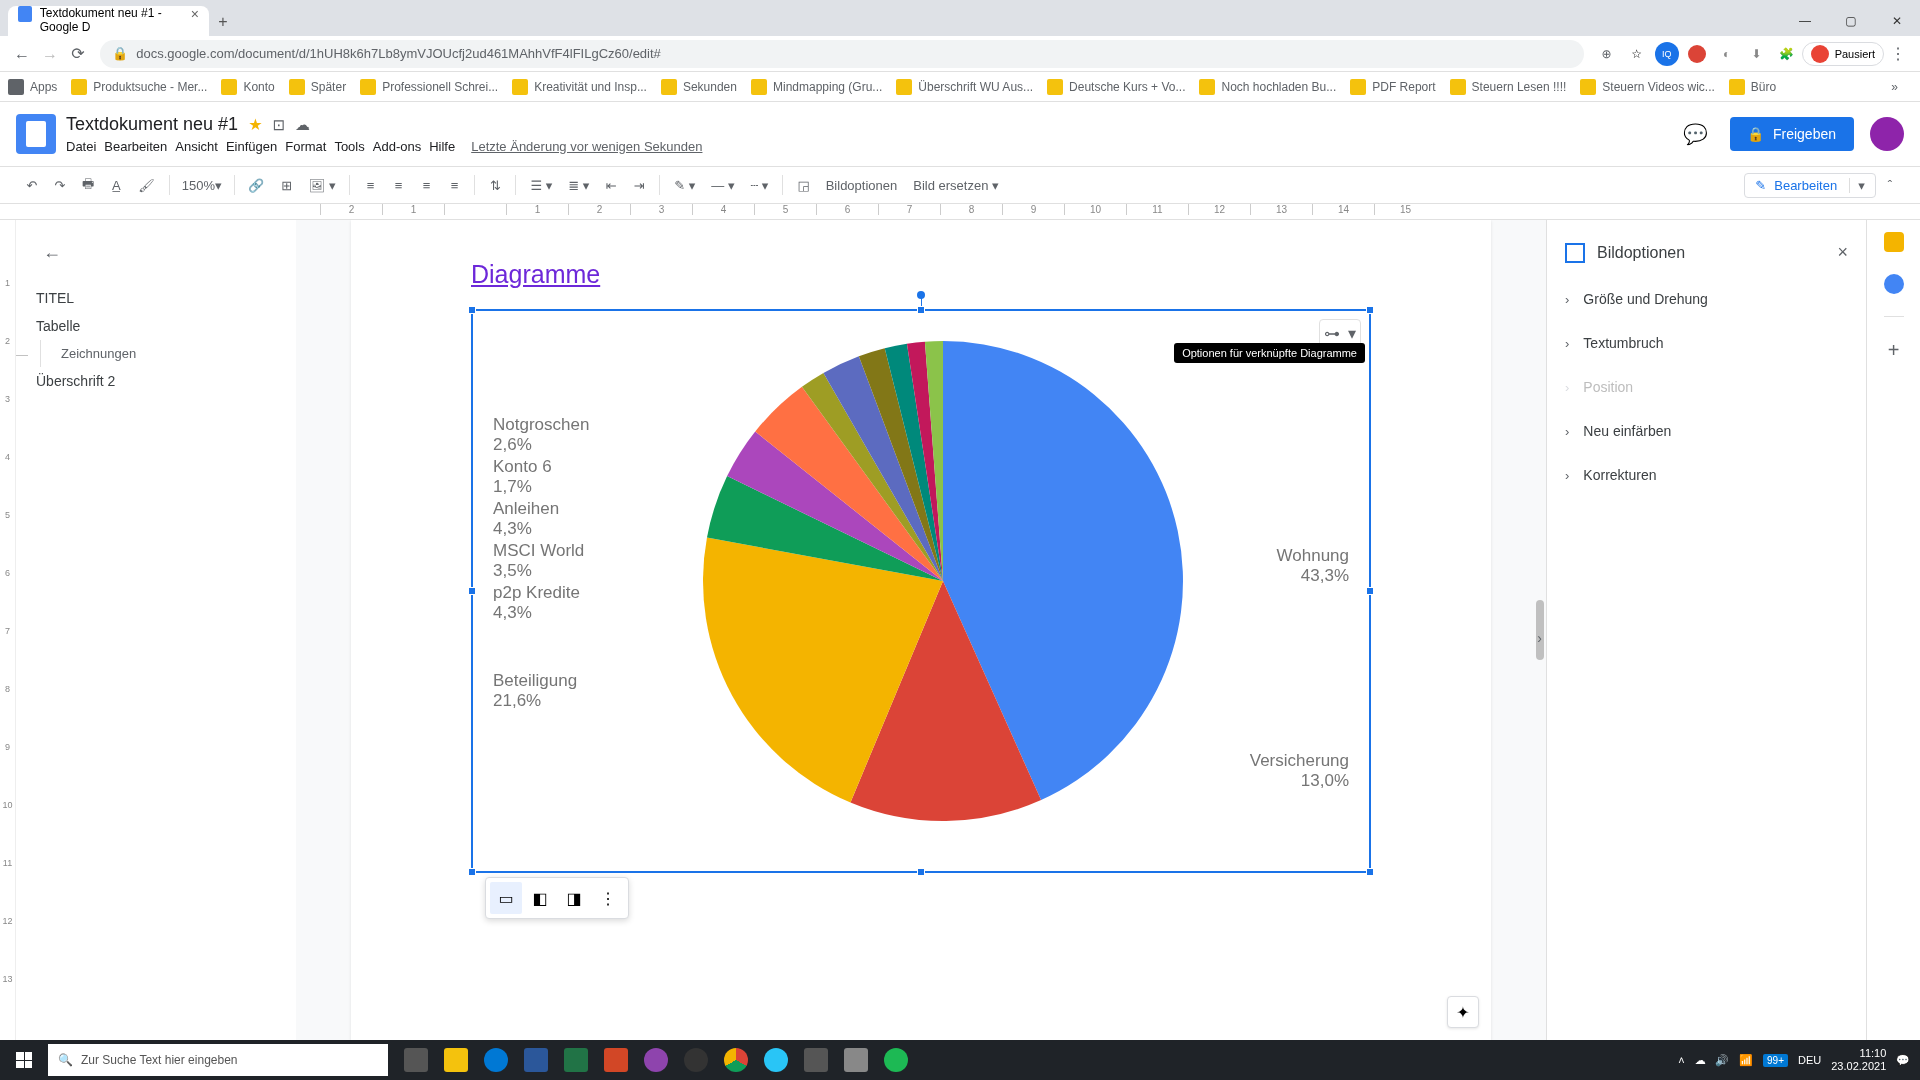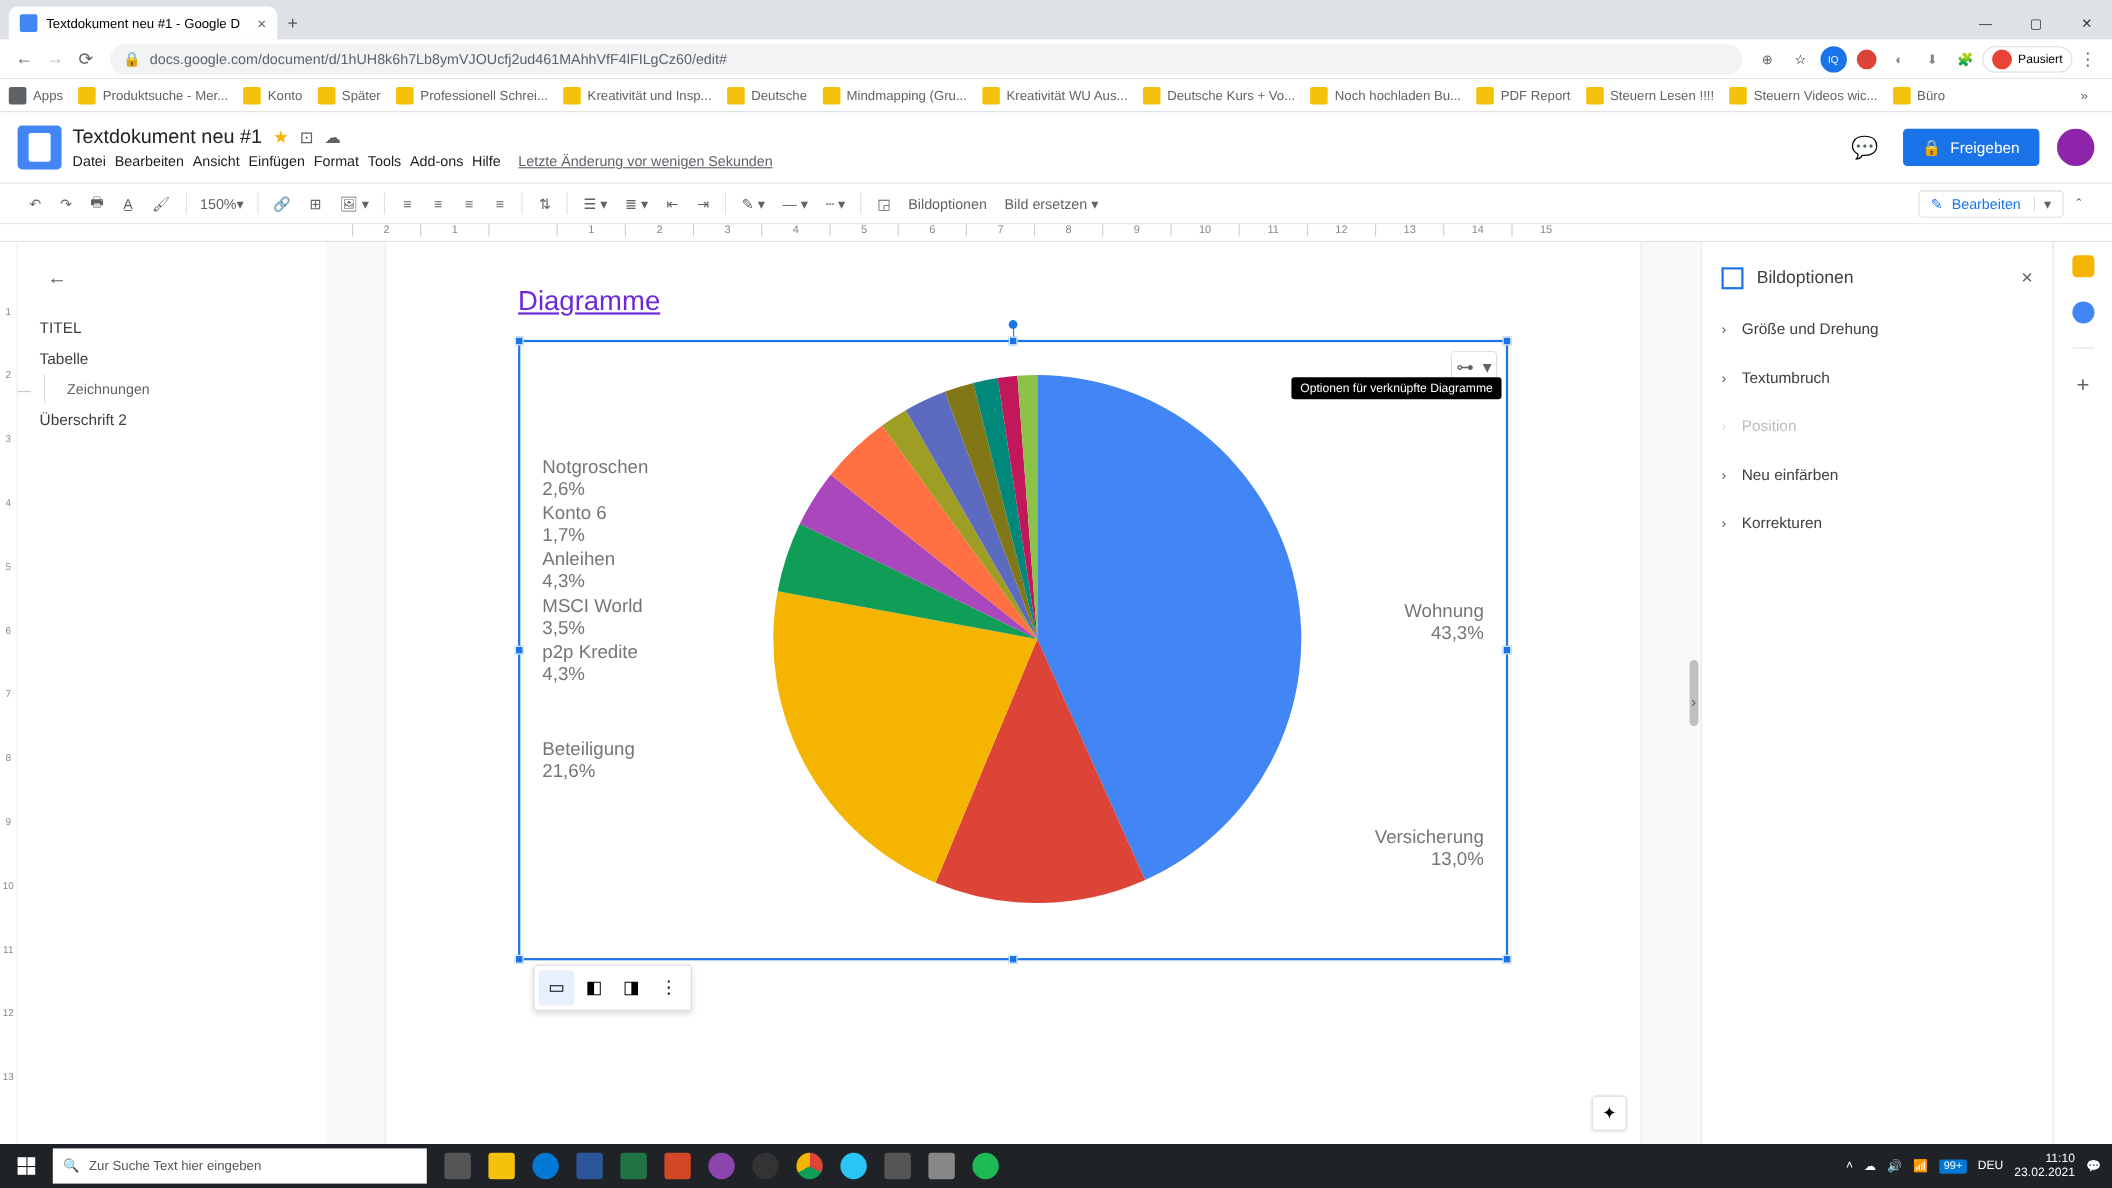--- a/index.html
+++ b/index.html
@@ -1,20 +1,20 @@
 <!DOCTYPE html>
 <html><head>
 <meta charset="utf-8">
 <style>
 * { box-sizing: border-box; margin: 0; padding: 0; font-family: Arial, sans-serif; }
 body { width: 1920px; height: 1080px; overflow: hidden; background: #fff; }
 
 
 .browser-top { height: 36px; background: #dee1e6; display: flex; align-items: flex-end; }
-.tab { background: #fff; height: 30px; width: 244px; border-radius: 8px 8px 0 0; display: flex; align-items: center; padding: 0 10px; font-size: 12px; margin-left: 8px; position: relative; }
+.tab { background: #fff; height: 30px; width: 201px; border-radius: 8px 8px 0 0; display: flex; align-items: flex-start; padding: 0 10px; font-size: 12px; margin-left: 8px; position: relative; }
 .tab .favicon { width: 16px; height: 16px; background: #4285f4; border-radius: 2px; margin-right: 8px; }
 .tab .tab-close { margin-left: auto; font-size: 14px; color: #666; }
 .new-tab { width: 28px; height: 28px; display: flex; align-items: center; justify-content: center; font-size: 16px; color: #555; }
 .win-controls { margin-left: auto; display: flex; }
 .win-btn { width: 46px; height: 30px; display: flex; align-items: center; justify-content: center; font-size: 12px; color: #333; }
 
 .addr-bar { height: 36px; background: #fff; display: flex; align-items: center; padding: 0 8px; border-bottom: 1px solid #e0e0e0; }
 .nav-btn { width: 28px; height: 28px; display: flex; align-items: center; justify-content: center; color: #5f6368; font-size: 16px; }
 .urlbox { flex: 1; height: 28px; background: #f1f3f4; border-radius: 14px; display: flex; align-items: center; padding: 0 12px; font-size: 13px; color: #5f6368; margin: 0 8px; }
 .lock-i { margin-right: 8px; }
@@ -186,29 +186,29 @@
   <div class="bm-item">
       <div class="bm-fav"></div>
       <span>Professionell Schrei...</span>
     </div>
   <div class="bm-item">
       <div class="bm-fav"></div>
       <span>Kreativität und Insp...</span>
     </div>
   <div class="bm-item">
       <div class="bm-fav"></div>
-      <span>Deutsche</span>
+      <span>Sekunden</span>
     </div>
   <div class="bm-item">
       <div class="bm-fav"></div>
       <span>Mindmapping (Gru...</span>
     </div>
   <div class="bm-item">
       <div class="bm-fav"></div>
-      <span>Kreativität WU Aus...</span>
+      <span>Überschrift WU Aus...</span>
     </div>
   <div class="bm-item">
       <div class="bm-fav"></div>
       <span>Deutsche Kurs + Vo...</span>
     </div>
   <div class="bm-item">
       <div class="bm-fav"></div>
       <span>Noch hochladen Bu...</span>
     </div>
   <div class="bm-item">

